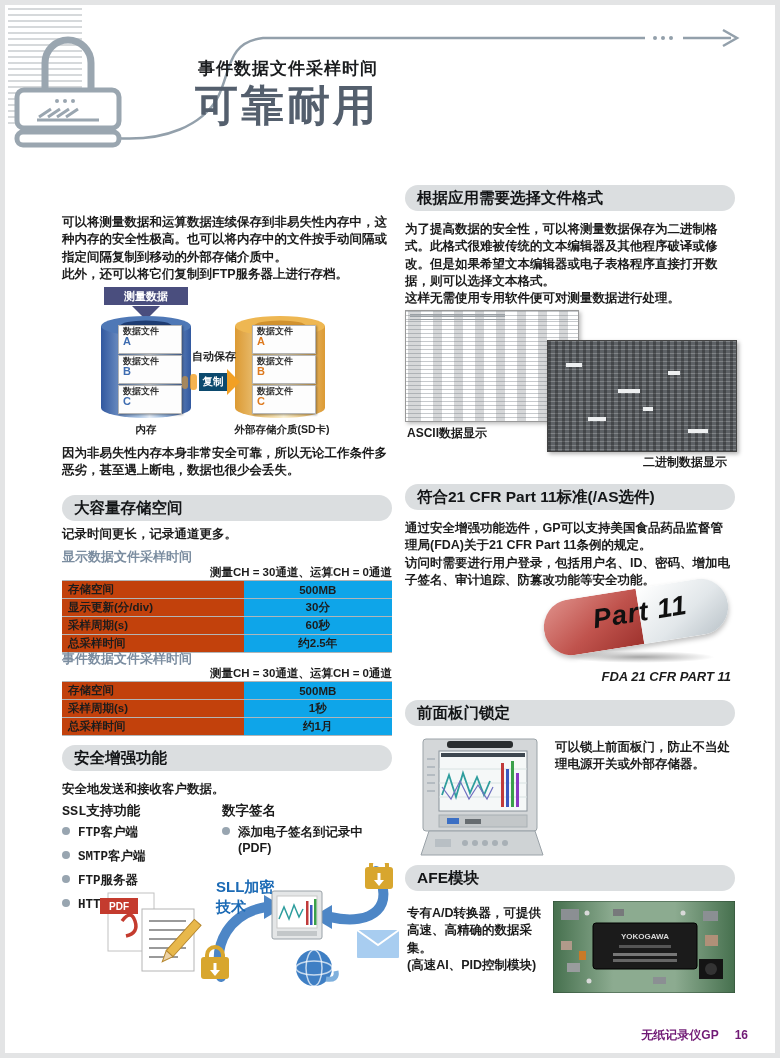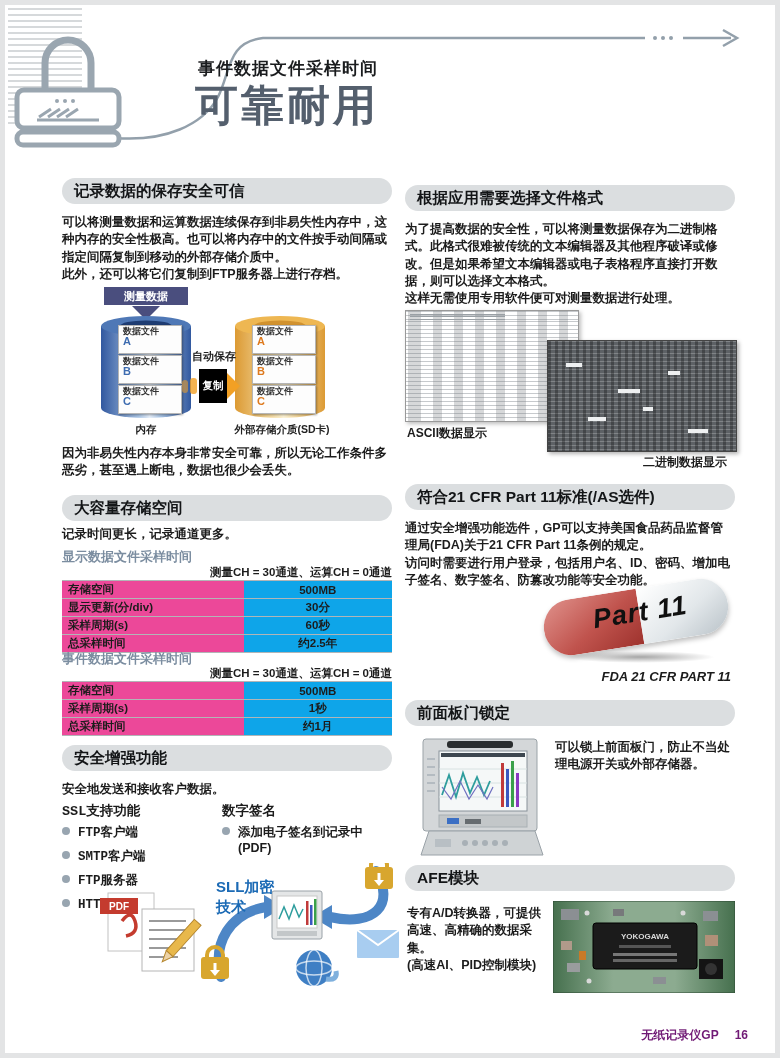--- a/index.html
+++ b/index.html
@@ -35,21 +35,21 @@
     background:#dbdee0;border-radius:13px;height:26px;line-height:26px;
     padding:0 12px;font-size:15.5px;font-weight:bold;color:#131517;box-sizing:border-box;
   }
   .body-txt{font-size:12.5px;font-weight:bold;color:#1c1c1c;line-height:1.38;}
   .sub-cap{font-size:13px;font-weight:bold;color:#7b8da0;}
 
   
   .cond{font-size:11.5px;font-weight:bold;color:#1c1c1c;text-align:right;}
   table.spec{width:100%;border-collapse:collapse;font-size:11.5px;font-weight:bold;color:#1c1c1c;}
   table.spec td{border-top:1px solid #b2b5b7;border-bottom:1px solid #b2b5b7;padding:1px 6px;height:14px;}
-  table.spec td.lab{width:55%;text-align:left;background:#ec4899;}
+  table.spec td.lab{width:55%;text-align:left;background:#c2410c;}
   table.spec td.val{text-align:center;background:#0ea5e9;}
 
   
   .diagram{position:absolute;left:0;width:330px;height:155px;}
   .meas-label{
     position:absolute;left:42px;top:0;width:84px;height:18px;line-height:18px;
     background:#4a4e7e;color:#fff;font-size:11px;font-weight:bold;text-align:center;
   }
   .meas-arrow{
     position:absolute;left:70px;top:19px;width:0;height:0;
@@ -63,21 +63,21 @@
     box-shadow:1px 1px 2px rgba(0,0,0,.35);padding:1px 4px;line-height:1.05;
   }
   .tag .tn{font-size:9px;font-weight:bold;color:#333;}
   .tag .tl{font-size:11px;font-weight:bold;}
   .tl-blue{color:#3e6cb0;} .tl-org{color:#de7a1e;}
   .auto-save{position:absolute;left:124px;top:62px;width:56px;text-align:center;
     font-size:11px;font-weight:bold;color:#222;}
   .copy-arrow{position:absolute;left:120px;top:82px;display:flex;align-items:center;}
   .seg1{width:6px;height:13px;background:#f2a024;opacity:.55;border-radius:3px;margin-right:2px;}
   .seg2{width:7px;height:16px;background:#f2a024;opacity:.8;border-radius:3px;margin-right:2px;}
-  .ca-body{width:28px;height:34px;background:#000000;color:#fff;font-size:10.5px;font-weight:bold;
+  .ca-body{width:28px;height:18px;background:#0c4a6e;color:#fff;font-size:10.5px;font-weight:bold;
     display:flex;align-items:center;justify-content:center;}
   .ca-head{width:0;height:0;border-top:13px solid transparent;border-bottom:13px solid transparent;
     border-left:13px solid #f2a024;}
   .cyl-cap{position:absolute;top:136px;font-size:10.5px;font-weight:bold;color:#222;text-align:center;}
 
   
   .sec-graphic{position:absolute;left:12px;width:330px;height:132px;}
   .sll-label{position:absolute;left:142px;top:14px;width:86px;font-size:15px;font-weight:bold;
     color:#1b6ab5;line-height:1.35;}
   .bullet-list{list-style:none;margin:4px 0 0 0;padding:0;}
@@ -166,21 +166,20 @@
       </g>
       <rect x="12" y="127" width="102" height="13" rx="6" stroke-width="5" fill="#fff"></rect>
     </g>
   </svg>
 
   <div class="hdr-subtitle">事件数据文件采样时间</div>
   <div class="hdr-title">可靠耐用</div>
 
   <div class="col col-left">
 
-    <div class="sec pill-h" style="top:173px;">记录数据的保存安全可信</div>
 
     <div class="sec body-txt" style="top:209px;">
       <span>可以将测量数据和运算数据连续保存到非易失性内存中，这种内存的安全性极高。也可以将内存中的文件按手动间隔或指定间隔复制到移动的外部存储介质中。</span><br>
       <span>此外，还可以将它们复制到FTP服务器上进行存档。</span>
     </div>
 
     <div class="diagram" style="top:282px;">
       <div class="meas-label">测量数据</div>
       <div class="meas-arrow"></div>
 
@@ -410,21 +409,21 @@
         <div class="speck" style="left:40px;top:76px;width:18px;height:4px;"></div>
         <div class="speck" style="left:140px;top:88px;width:20px;height:4px;"></div>
         <div class="speck" style="left:95px;top:66px;width:10px;height:4px;"></div>
       </div>
       <div class="img-label" style="right:8px;top:144px;">二进制数据显示</div>
     </div>
 
     <div class="sec pill-h" style="top:479px;">符合21 CFR Part 11标准(/AS选件)</div>
     <div class="sec body-txt" style="top:515px;">
       <span>通过安全增强功能选件，GP可以支持美国食品药品监督管理局(FDA)关于21 CFR Part 11条例的规定。</span><br>
-      <span>访问时需要进行用户登录，包括用户名、ID、密码、增加电子签名、数字签名、防篡改功能等安全功能。</span>
+      <span>访问时需要进行用户登录，包括用户名、ID、密码、增加电子签名、审计追踪、防篡改功能等安全功能。</span>
     </div>
 
     <div class="capsule-wrap" style="top:580px;">
       <div class="capsule">
         <div class="cap-red"></div>
         <div class="cap-white"></div>
       </div>
       <div class="cap-shadow"></div>
       <div class="cap-text">Part 11</div>
       <div class="cap-caption">FDA 21 CFR PART 11</div>

